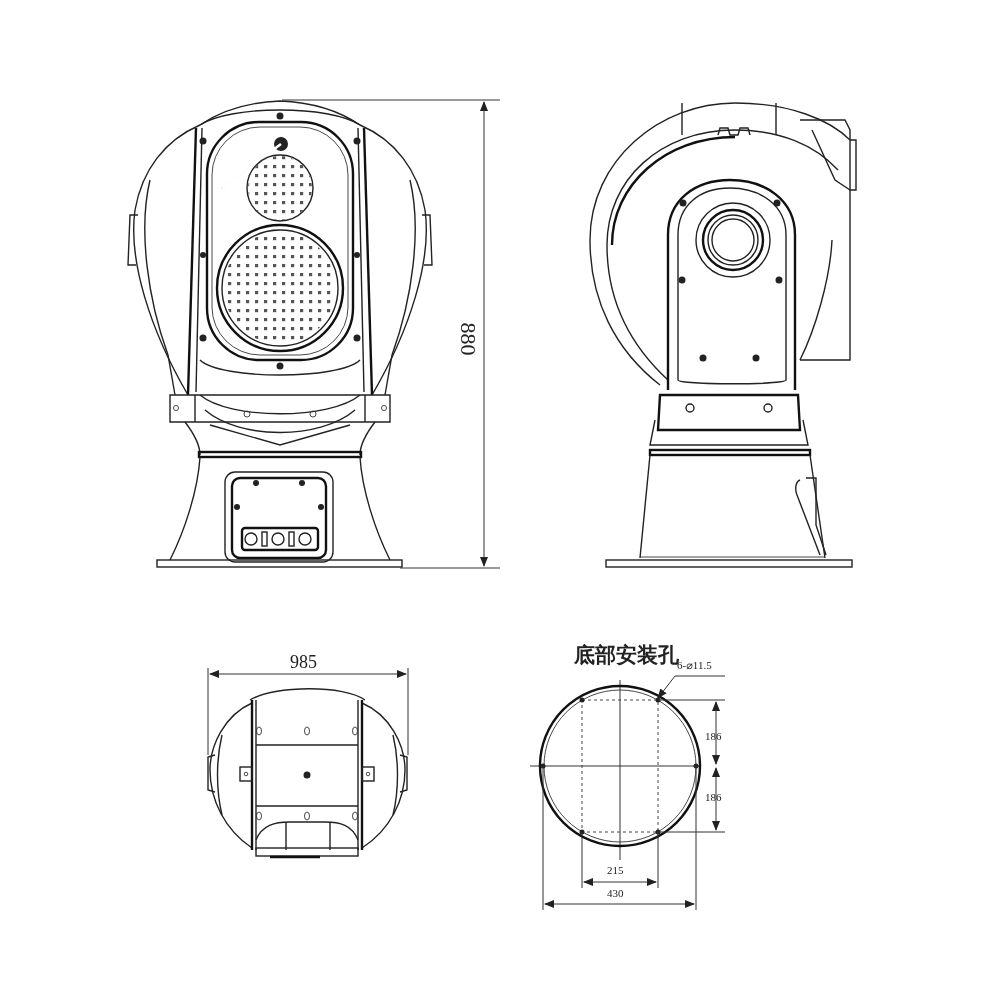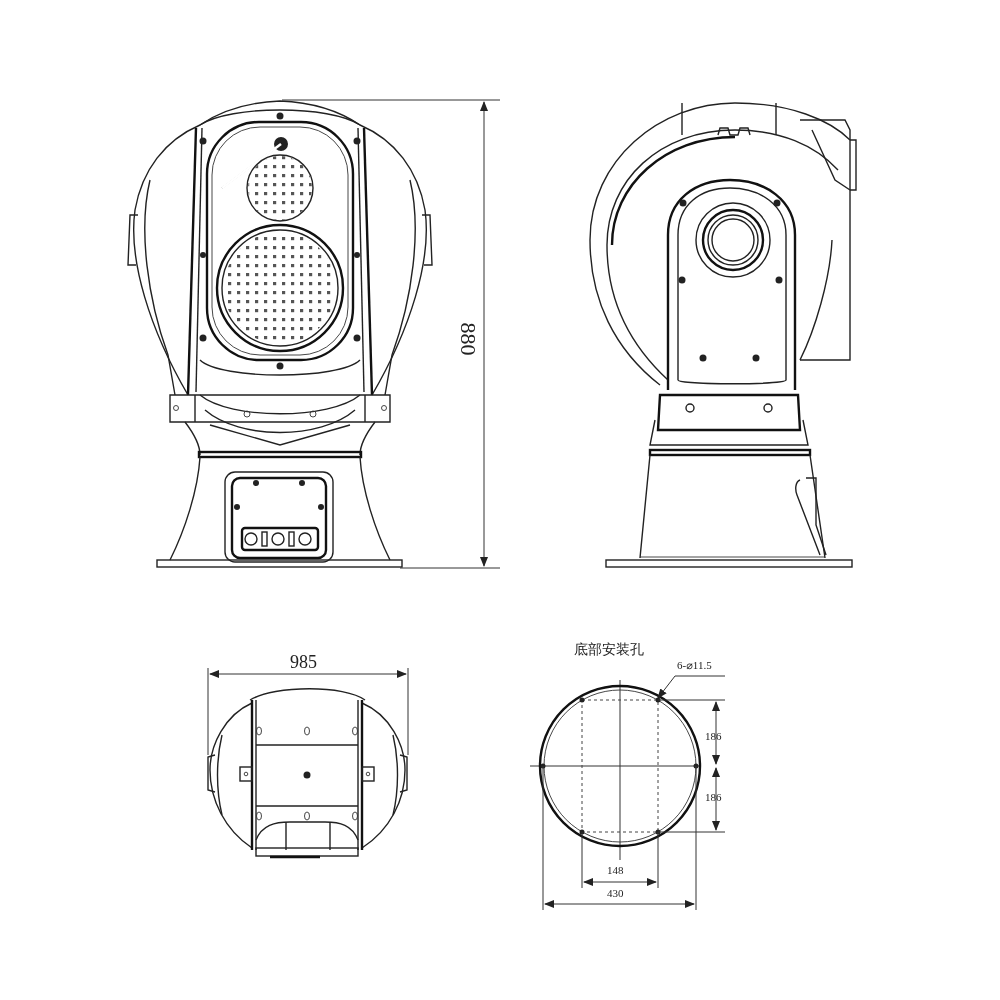--- a/index.html
+++ b/index.html
@@ -8,21 +8,21 @@
   svg { position: absolute; left: 0; top: 0; }
   .ln { fill: none; stroke: #222; stroke-width: 1.4; }
   .thin { fill: none; stroke: #333; stroke-width: 0.9; }
   .thick { fill: none; stroke: #111; stroke-width: 2.4; }
   .dash { fill: none; stroke: #444; stroke-width: 1; stroke-dasharray: 3 3; }
   .dim { fill: none; stroke: #333; stroke-width: 1; }
   .dot { fill: #222; }
   .lbl { position: absolute; color: #222; font-family: "Liberation Serif", serif; white-space: nowrap; }
   .dimtxt { font-size: 17px; }
   .smalltxt { font-size: 11px; }
-  .cn { font-family: "DejaVu Sans", sans-serif; font-size: 14px; }
+  .cn { font-family: "DejaVu Sans", sans-serif; font-size: 21px; font-weight: bold; }
 </style>
 </head>
 <body>
 
 <svg width="1000" height="1000" viewBox="0 0 1000 1000">
   <defs>
     <pattern id="dots" width="9" height="9" patternUnits="userSpaceOnUse">
       <rect x="3" y="3" width="3.2" height="3.2" fill="#555"></rect>
     </pattern>
     <marker id="arr" markerWidth="10" markerHeight="8" refX="9" refY="4" orient="auto" markerUnits="userSpaceOnUse">
@@ -229,15 +229,15 @@
 <div class="lbl dimtxt" style="left:290px;top:652px;font-size:18px;">985</div>
 
 <div class="lbl cn" style="left:574px;top:641px;">底部安装孔</div>
 
 <div class="lbl smalltxt" style="left:677px;top:659px;">6-⌀11.5</div>
 
 <div class="lbl smalltxt" style="left:705px;top:730px;">186</div>
 
 <div class="lbl smalltxt" style="left:705px;top:791px;">186</div>
 
-<div class="lbl smalltxt" style="left:607px;top:864px;">148</div>
+<div class="lbl smalltxt" style="left:607px;top:864px;">215</div>
 
 <div class="lbl smalltxt" style="left:607px;top:887px;font-family:Liberation Serif, serif;">430</div>
 
 </body></html>

